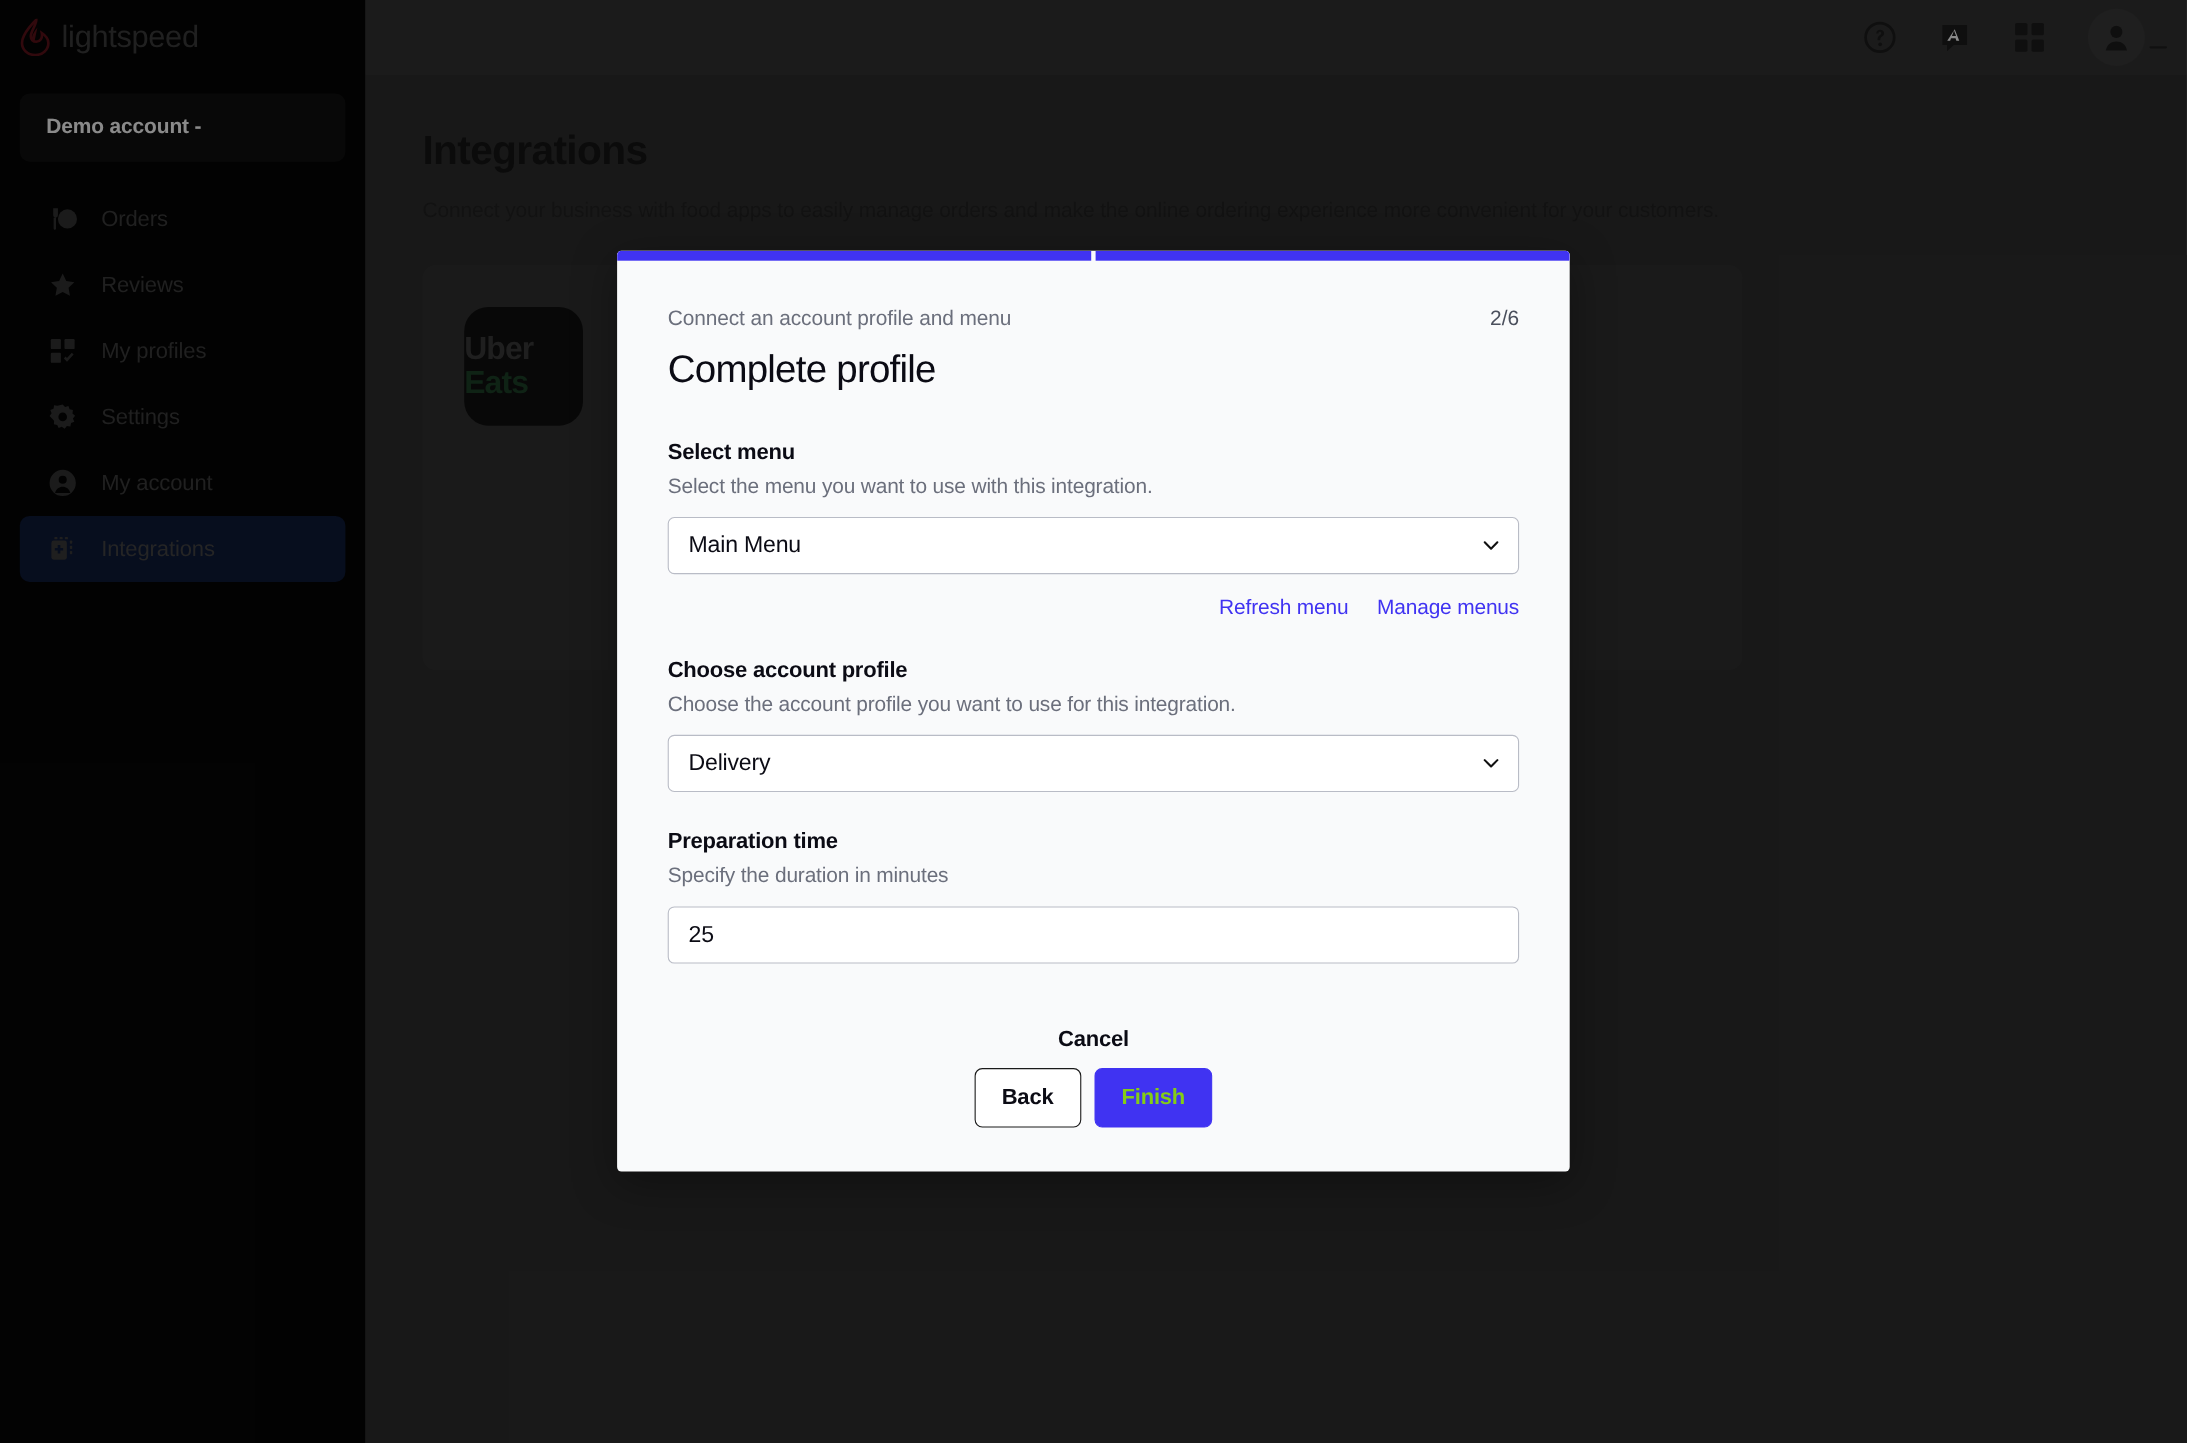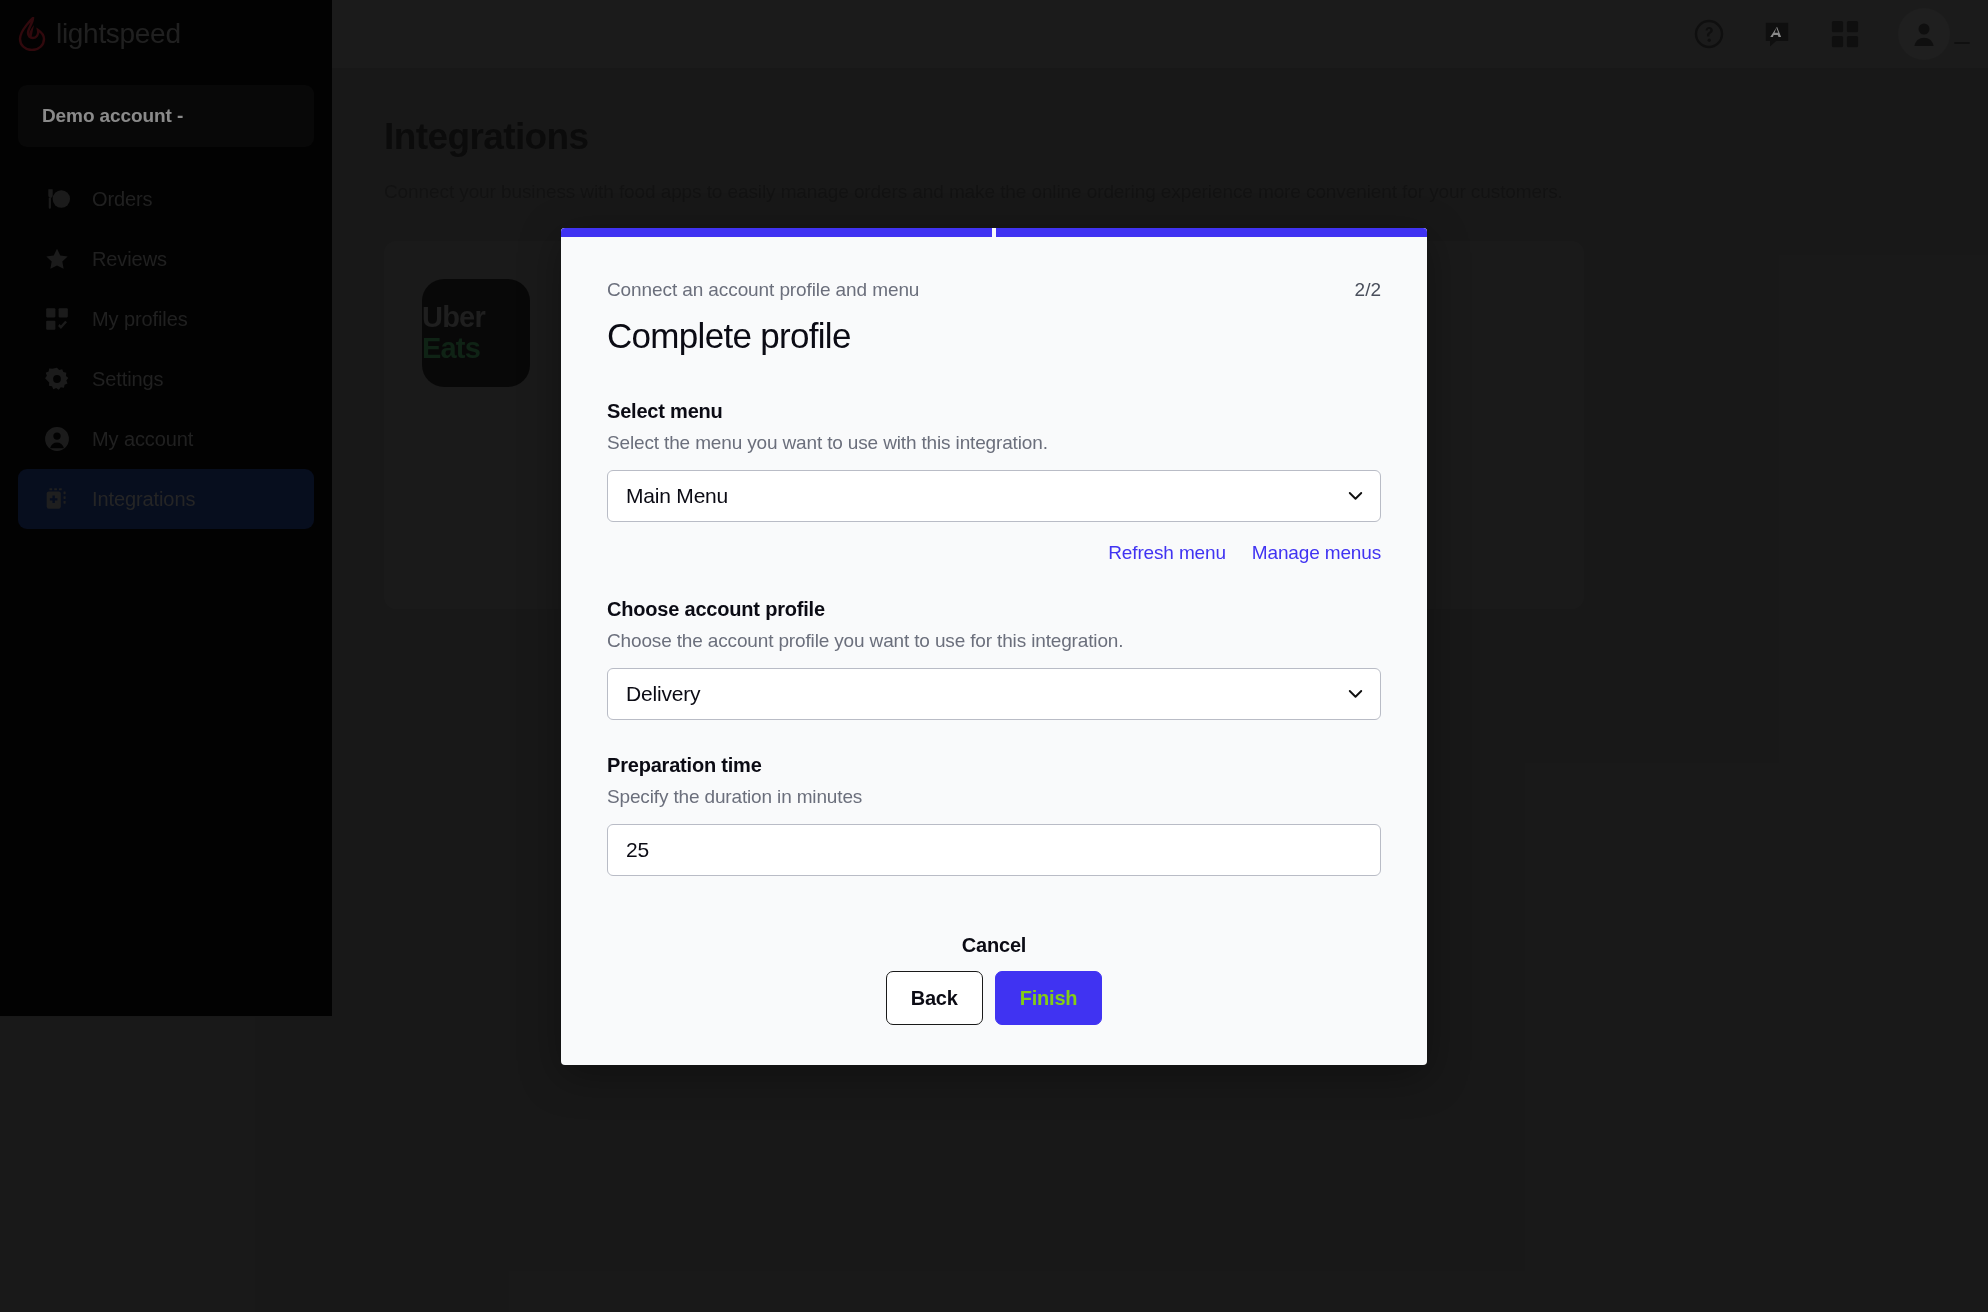--- a/index.html
+++ b/index.html
@@ -8,21 +8,21 @@
     overflow: hidden;
     font-family: "Liberation Sans", sans-serif;
     background: #2e2e2e;
   }
 
   
   .app { position: relative; width: 1988px; height: 1312px; display: flex; }
 
   
   .sidebar {
-    width: 332px; height: 1016px;
+    width: 332px; height: 1312px;
     background: #050505;
     flex: 0 0 332px;
     position: relative;
     z-index: 1;
   }
   .logo-row {
     height: 68px;
     display: flex; align-items: center;
     padding-left: 18px;
     gap: 8px;
@@ -340,21 +340,21 @@
 
     <div class="progress">
       <div class="seg done"></div>
       <div class="seg done"></div>
     </div>
 
     <div class="modal-body">
 
       <div class="modal-head">
         <span class="modal-eyebrow">Connect an account profile and menu</span>
-        <span class="modal-step">2/2</span>
+        <span class="modal-step">2/6</span>
       </div>
 
       <h2 class="modal-title">Complete profile</h2>
 
       <div class="field">
         <div class="field-label">Select menu</div>
         <div class="field-help">Select the menu you want to use with this integration.</div>
         <div class="ctrl">
           <span>Main Menu</span>
           <svg class="chev" viewBox="0 0 16 16">

